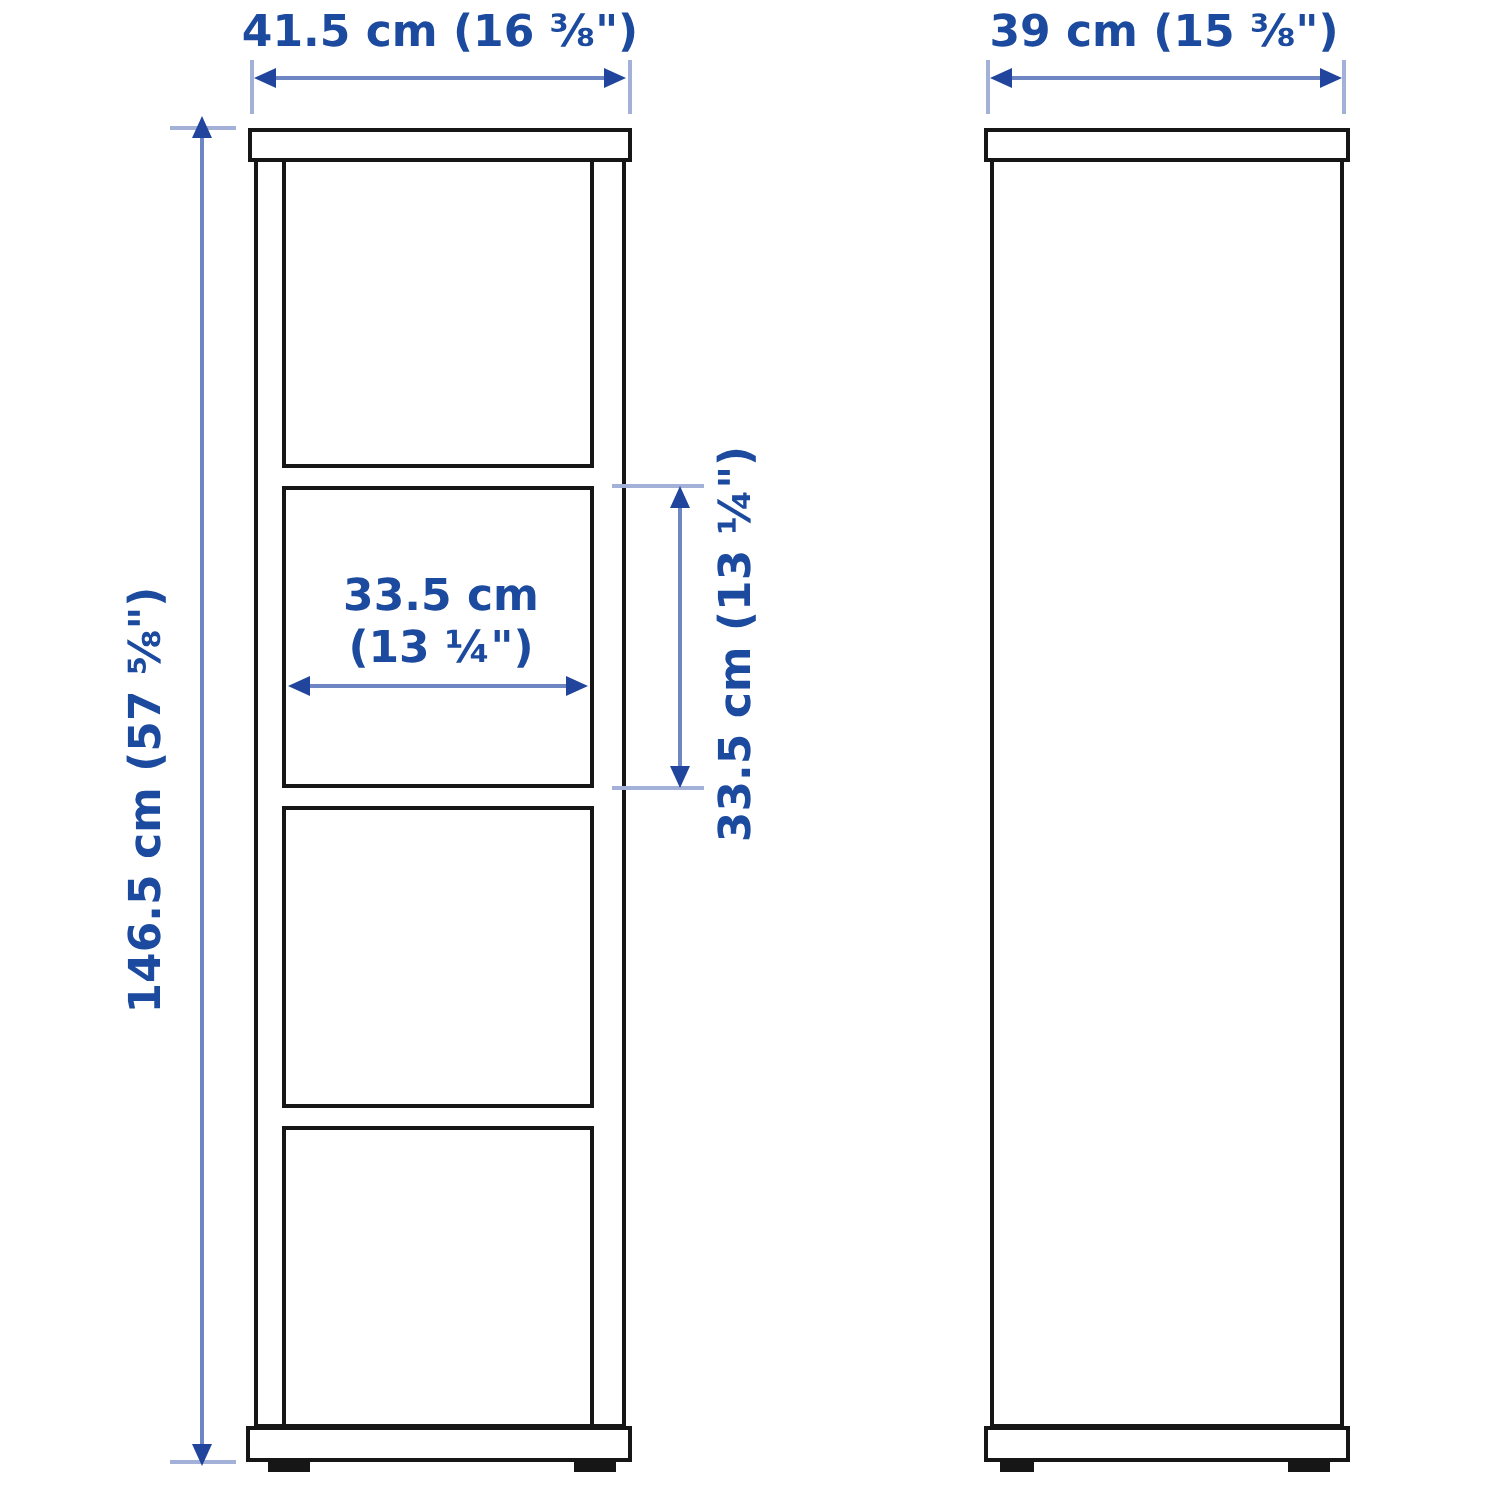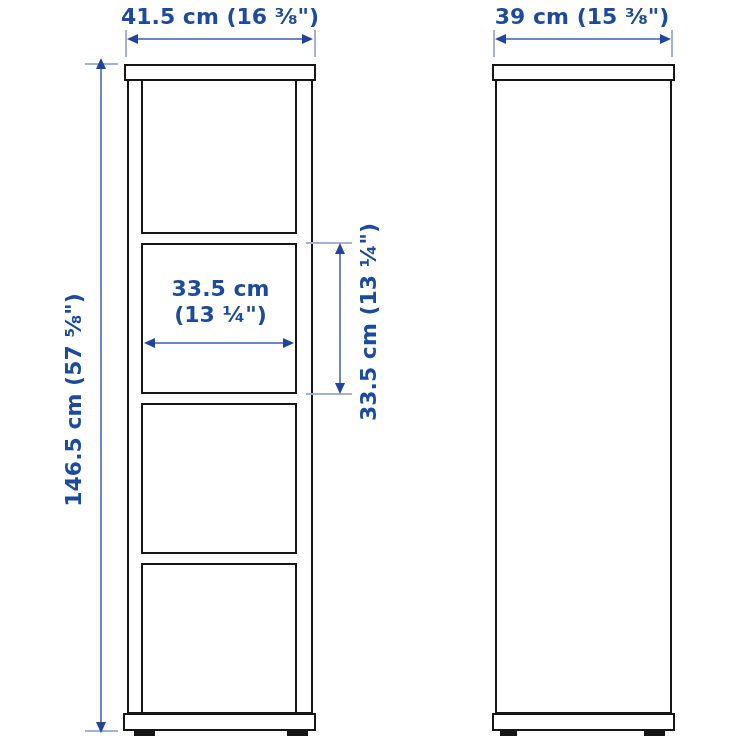--- a/index.html
+++ b/index.html
@@ -80,21 +80,21 @@
     <div class="dline-v" style="left:100px;top:63px;height:665px;"></div>
     <div class="arr arr-up" style="left:96px;top:58px;"></div>
     <div class="arr arr-down" style="left:96px;top:722px;"></div>
     <div class="dim-label rot" style="left:74px;top:400px;">146.5 cm (57 ⅝")</div>
   </div>
 
   <div>
     <div class="dline-h" style="left:148px;top:342px;width:142px;"></div>
     <div class="arr arr-left" style="left:144px;top:338px;"></div>
     <div class="arr arr-right" style="left:283px;top:338px;"></div>
-    <div class="dim-label" style="left:143px;top:276px;width:155px;">
+    <div class="dim-label" style="left:143px;top:286px;width:155px;">
       <div>33.5 cm</div>
       <div>(13 ¼")</div>
     </div>
   </div>
 
   <div>
     <div class="tick-h" style="left:306px;top:242px;width:46px;"></div>
     <div class="tick-h" style="left:306px;top:393px;width:46px;"></div>
     <div class="dline-v" style="left:339px;top:247px;height:142px;"></div>
     <div class="arr arr-up" style="left:335px;top:243px;"></div>

